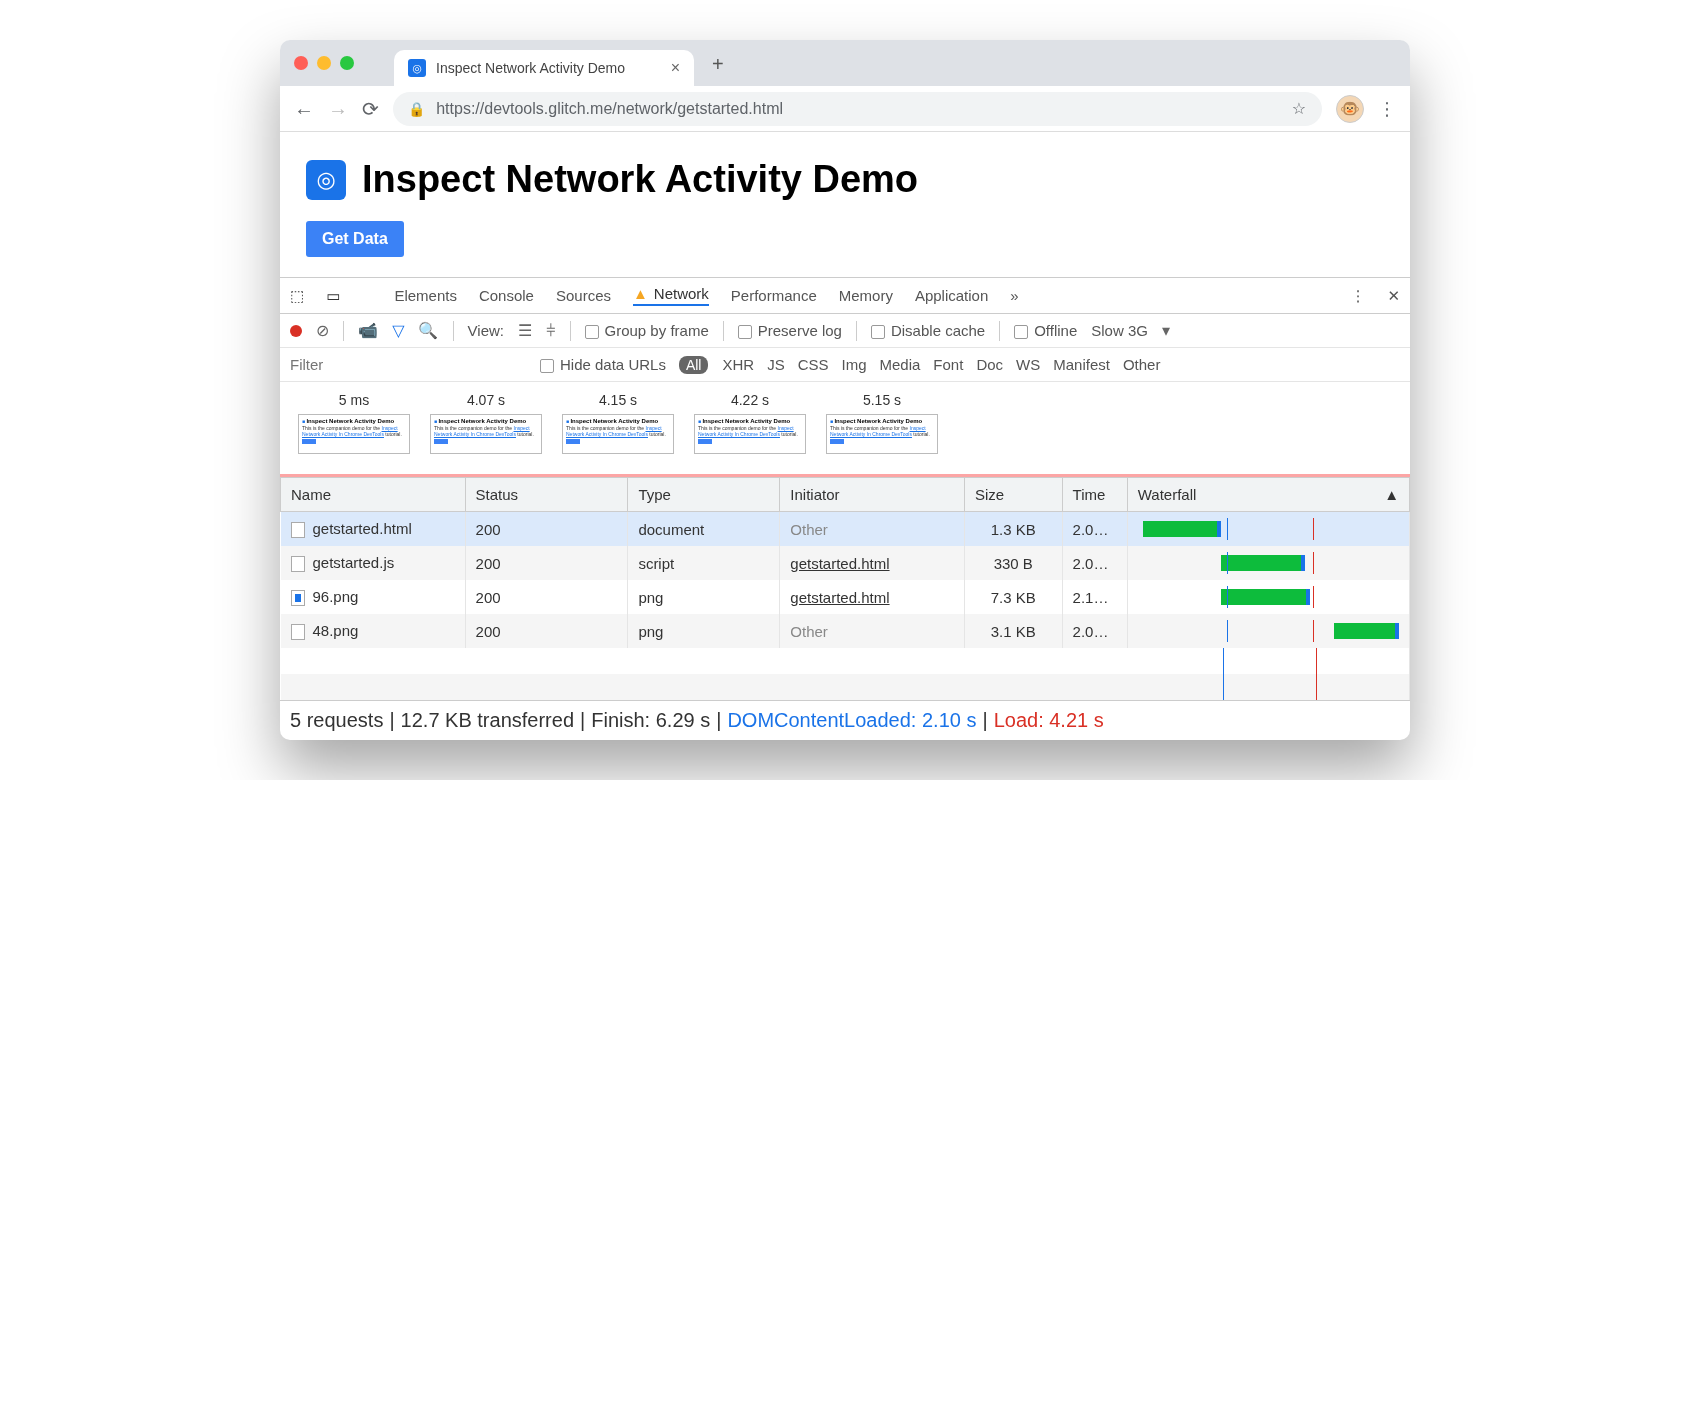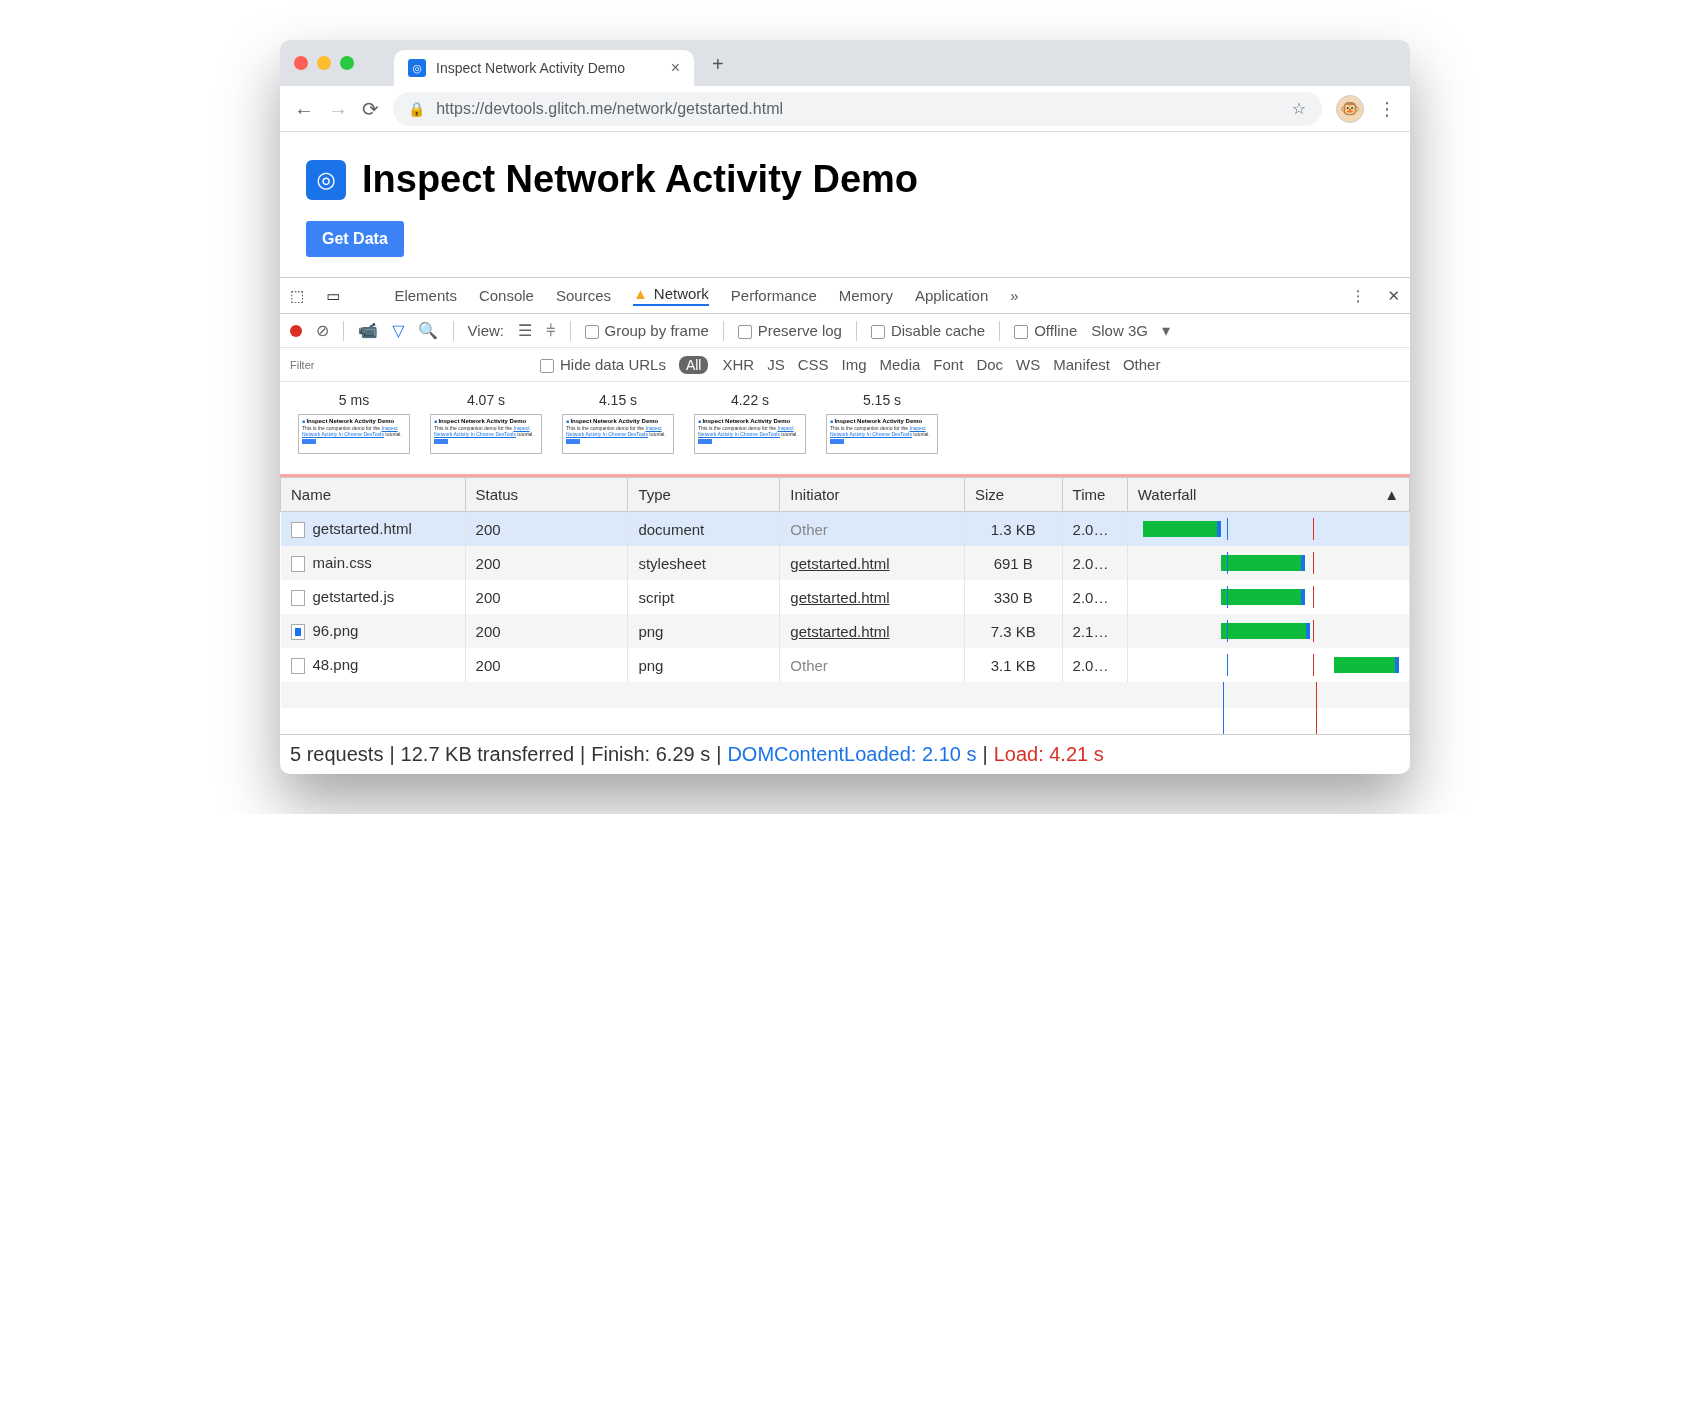--- a/index.html
+++ b/index.html
@@ -38,21 +38,21 @@
 .dt-tabs .active{color:#333;border-bottom:2px solid #1a73e8;padding-bottom:2px;display:flex;align-items:center;gap:6px}
 .dt-tabs .sp{flex:1}
 .warn{color:#f5a623}
 .dt-tools{display:flex;align-items:center;height:34px;padding:0 10px;gap:14px;border-bottom:1px solid #e5e5e5;font-size:15px;color:#555}
 .rec{width:12px;height:12px;background:#d93025;border-radius:50%}
 .toolico{color:#666;font-size:16px}
 .toolico.blue{color:#1a73e8}
 .divv{width:1px;height:20px;background:#ccc}
 .chk{width:14px;height:14px;border:1px solid #999;border-radius:2px;display:inline-block;vertical-align:middle;margin-right:6px}
 .dt-filter{display:flex;align-items:center;height:34px;border-bottom:1px solid #e5e5e5;font-size:15px;color:#555}
-.filterinput{border:none;padding:0 10px;height:100%;width:260px;font-size:11px;outline:none;color:#888}
+.filterinput{border:none;padding:0 10px;height:100%;width:260px;font-size:15px;outline:none;color:#888}
 .pill{background:#666;color:#fff;border-radius:8px;padding:1px 7px;font-size:14px}
 .ftypes{display:flex;gap:13px;align-items:center}
 
 .filmstrip{display:flex;gap:20px;padding:10px 18px 20px;border-bottom:3px solid #fca5a5}
 .frame{display:flex;flex-direction:column;align-items:center;gap:6px}
 .frame .ts{font-size:14px;color:#333}
 .thumb{width:112px;height:40px;border:1px solid #bbb;background:#fff;padding:3px;font-size:5px;color:#333;line-height:1.2;overflow:hidden}
 .thumb .th-title{font-weight:700;color:#000;font-size:6px}
 .thumb .th-link{color:#1a73e8;text-decoration:underline}
 .thumb .th-btn{display:inline-block;background:#3b82f6;width:14px;height:5px;margin-top:2px}
@@ -225,35 +225,20 @@
             <td>2.0…</td>
             <td>
               <div class="wfcell">
                 <div class="wfbar" style="left:2%;width:30%"></div>
                 <div class="vline blue" style="left:34%"></div>
                 <div class="vline red" style="left:67%"></div>
               </div>
             </td>
           </tr>
           <tr>
-            <td><span class="fileico "></span><span>main.css</span></td>
-            <td>200</td>
-            <td>stylesheet</td>
-            <td><span class="initiator-link">getstarted.html</span></td>
-            <td class="size">691 B</td>
-            <td>2.0…</td>
-            <td>
-              <div class="wfcell">
-                <div class="wfbar" style="left:32%;width:32%"></div>
-                <div class="vline blue" style="left:34%"></div>
-                <div class="vline red" style="left:67%"></div>
-              </div>
-            </td>
-          </tr>
-          <tr>
             <td><span class="fileico "></span><span>getstarted.js</span></td>
             <td>200</td>
             <td>script</td>
             <td><span class="initiator-link">getstarted.html</span></td>
             <td class="size">330 B</td>
             <td>2.0…</td>
             <td>
               <div class="wfcell">
                 <div class="wfbar" style="left:32%;width:32%"></div>
                 <div class="vline blue" style="left:34%"></div>

